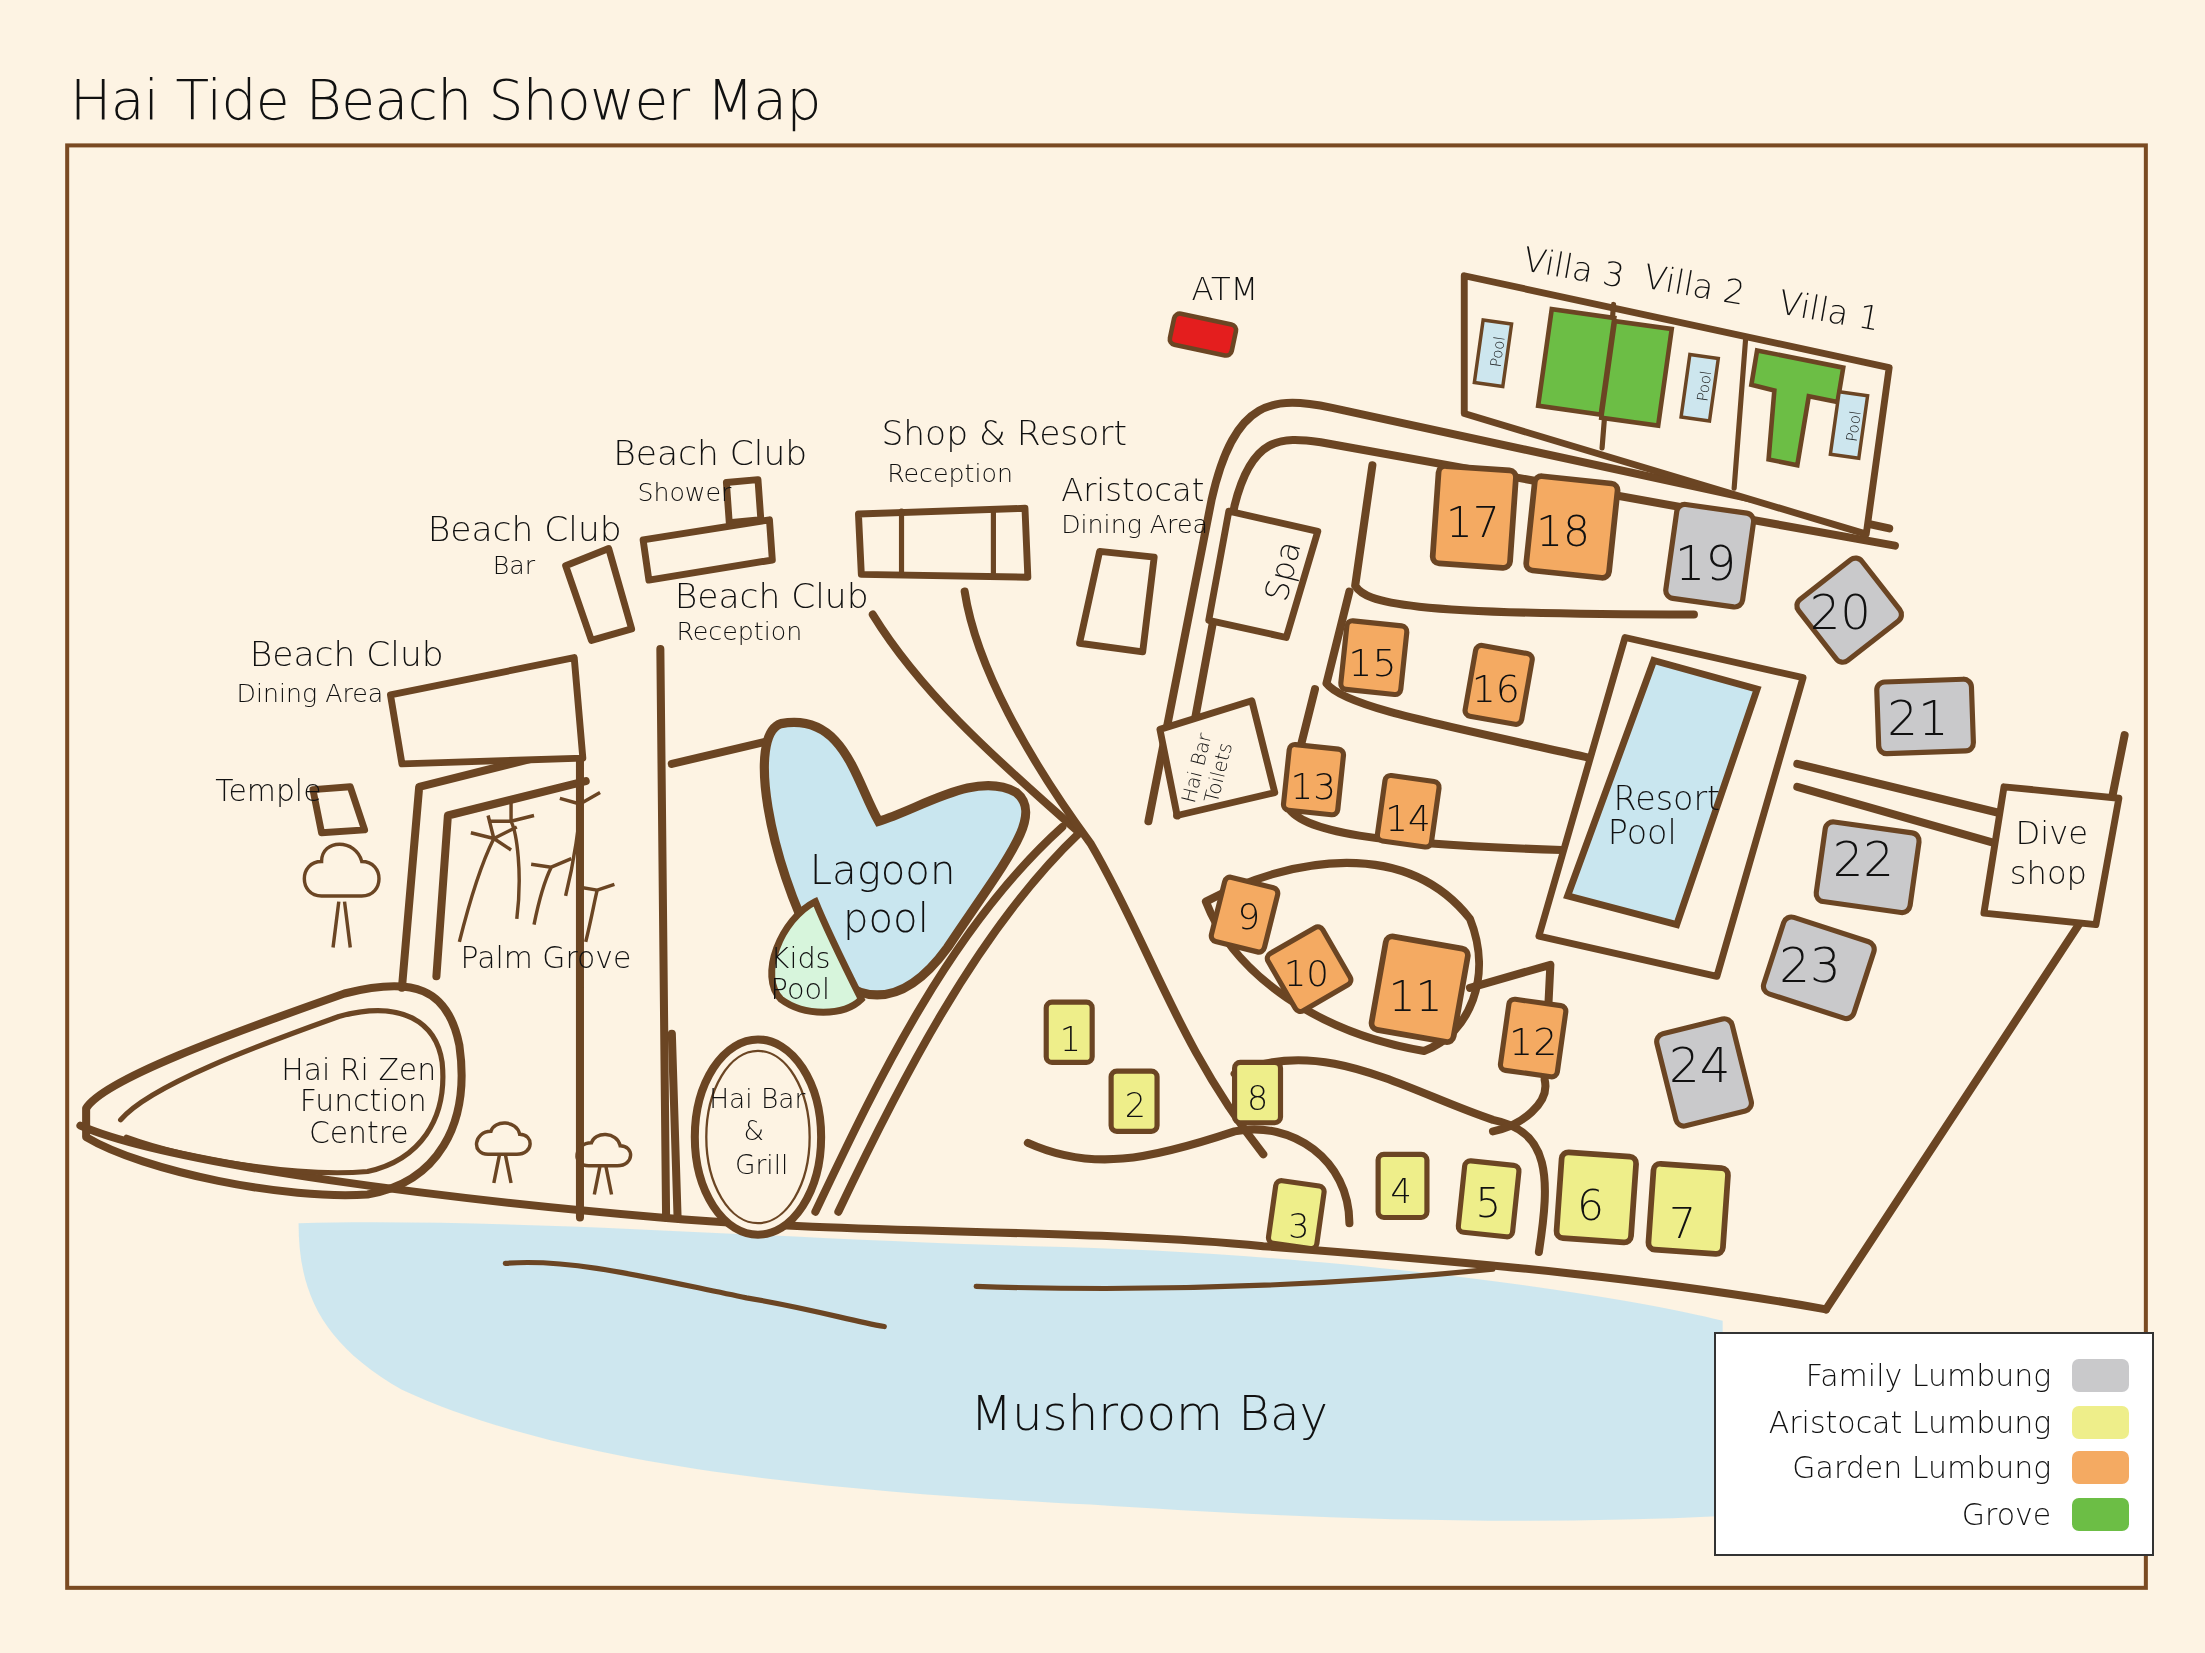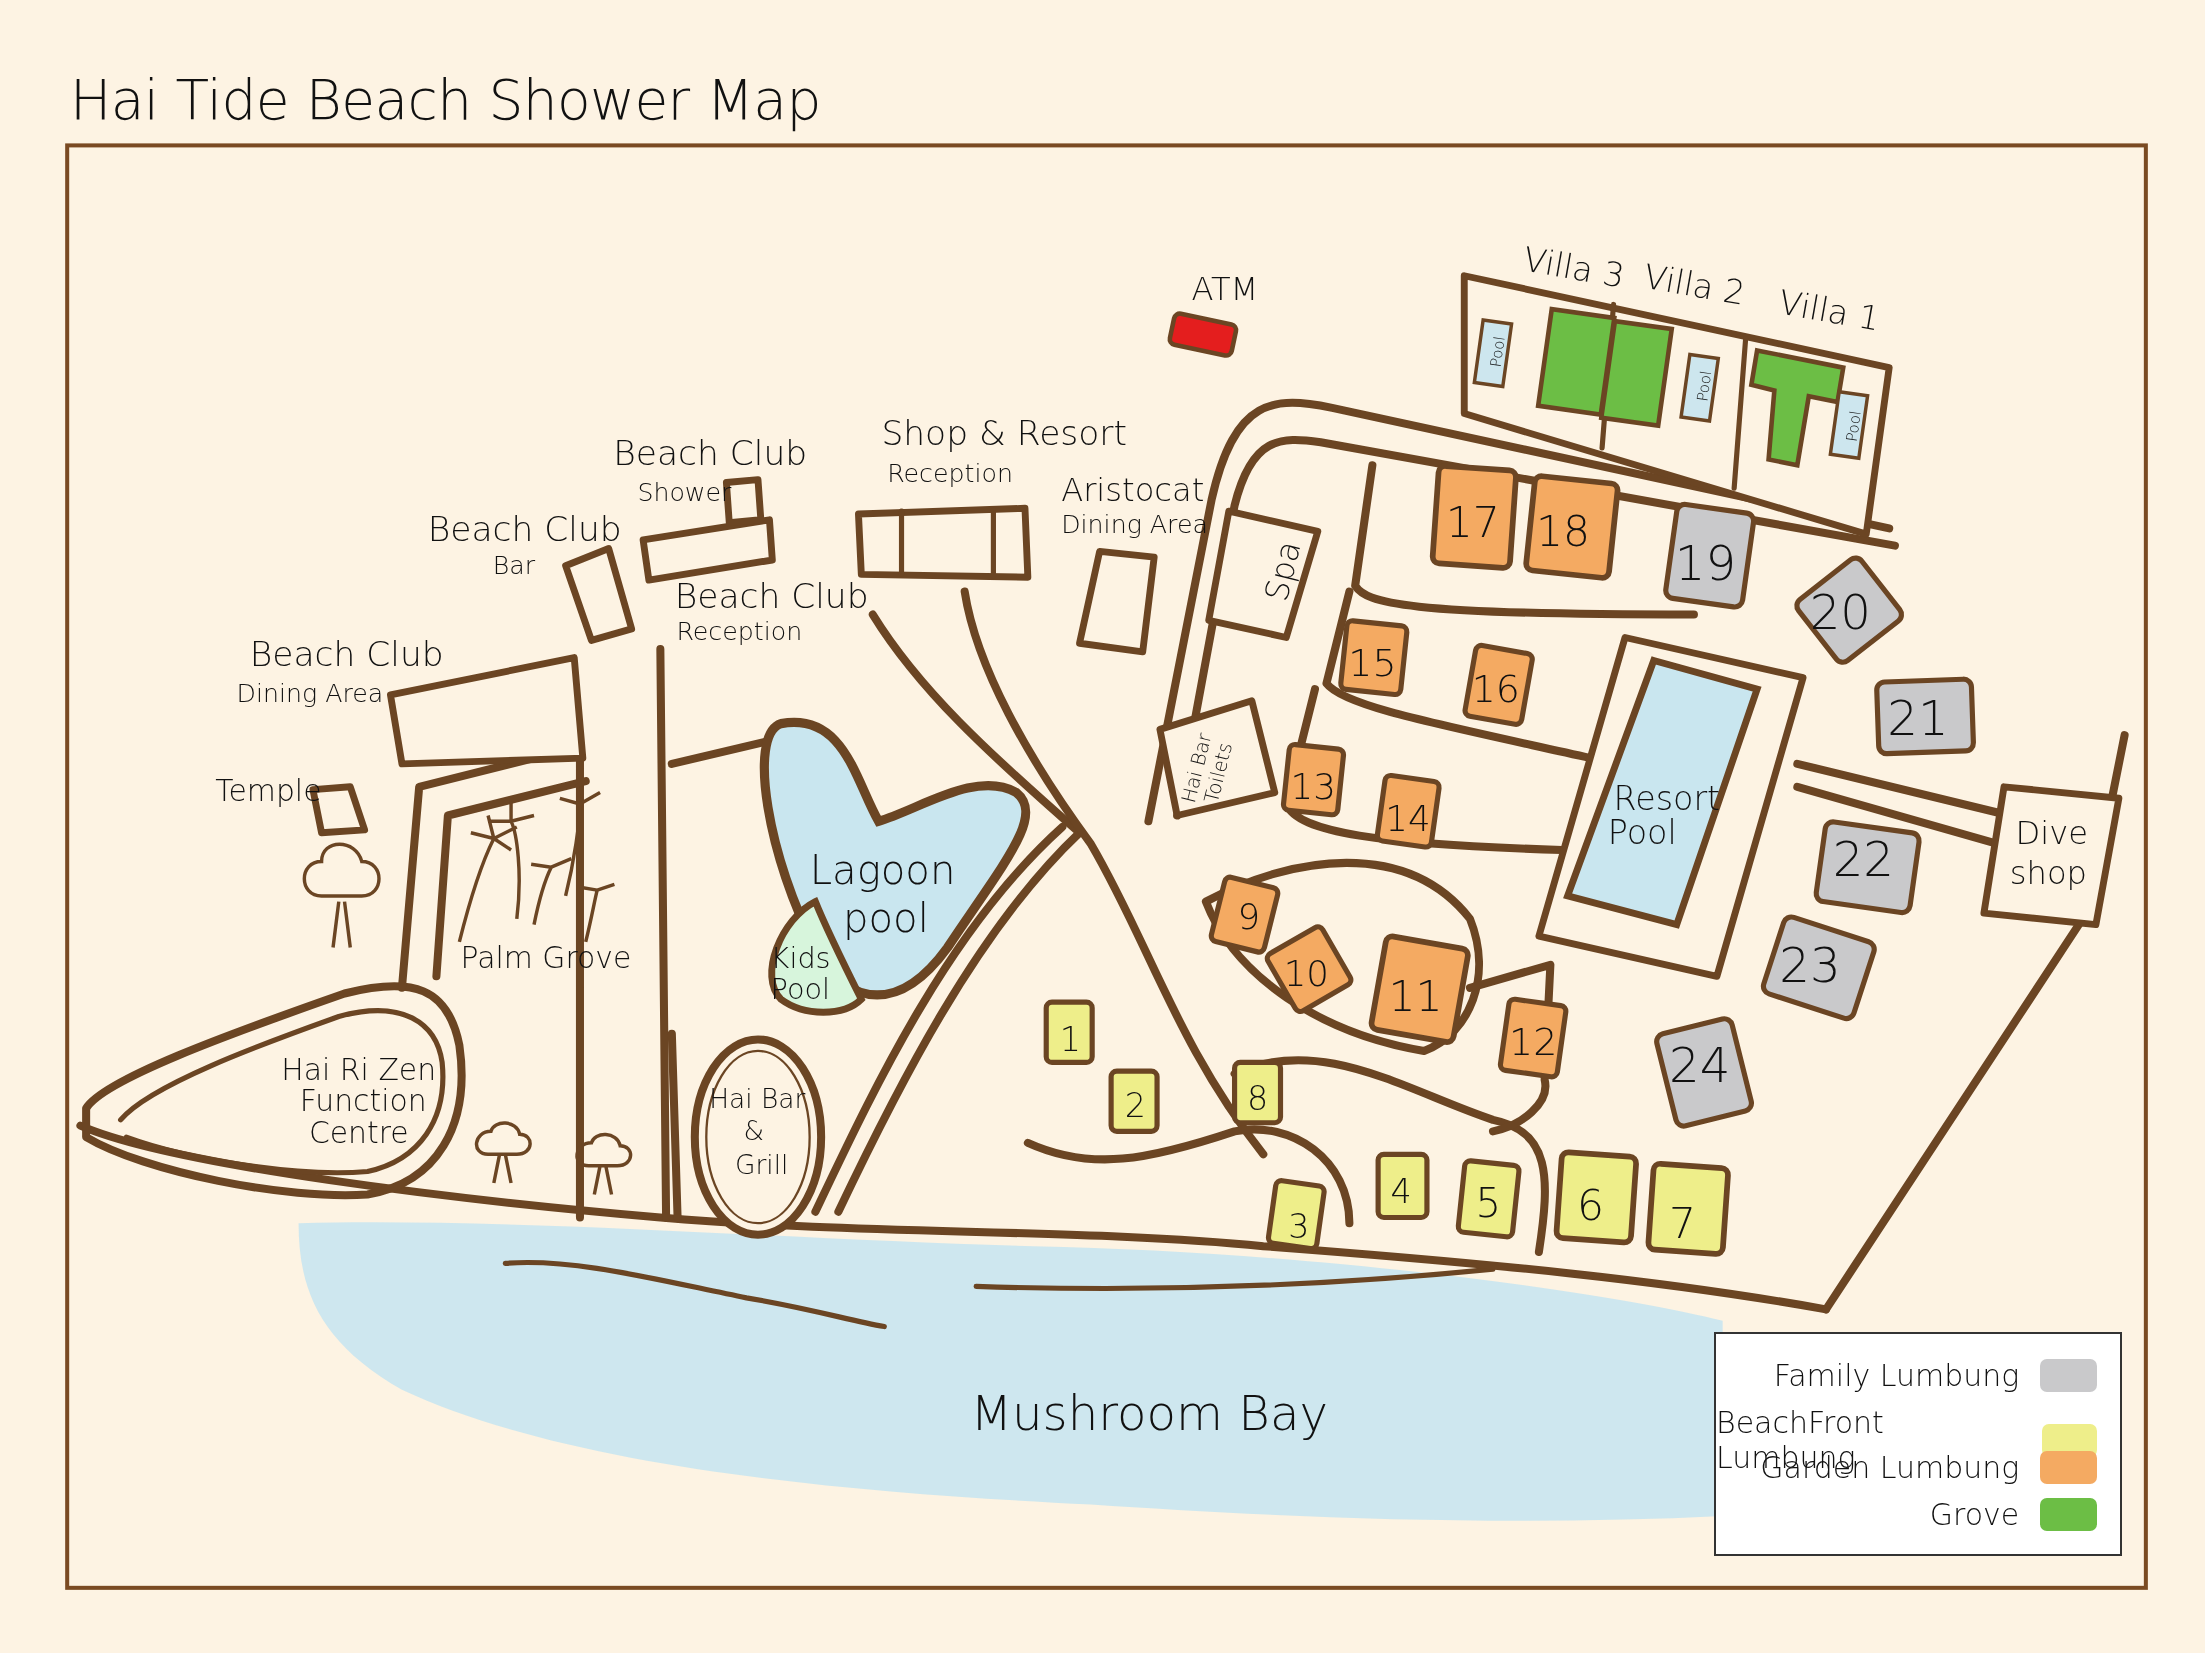--- a/index.html
+++ b/index.html
@@ -4,21 +4,21 @@
 <style>
   html,body{margin:0;padding:0;background:#fdf3e3;}
   body{width:2205px;height:1654px;position:relative;overflow:hidden;font-family:"DejaVu Sans","Liberation Sans",sans-serif;}
   #map-title{position:absolute;left:70px;top:68px;font-size:55px;font-weight:300;color:#111;letter-spacing:-0.6px;font-family:"DejaVu Sans",sans-serif;}
   svg{position:absolute;left:0;top:0;}
   .road{fill:none;stroke:#6b4523;stroke-width:14;stroke-linecap:round;stroke-linejoin:round;}
   .thin{fill:none;stroke:#6b4523;stroke-width:9;stroke-linecap:round;stroke-linejoin:round;}
   .bldg{fill:#fdf3e3;stroke:#6b4523;stroke-width:12;stroke-linejoin:round;}
   .lbl{font-family:"DejaVu Sans",sans-serif;fill:#111;font-weight:300;}
   .unit-num{font-family:"DejaVu Sans",sans-serif;fill:#111;font-weight:300;text-anchor:middle;dominant-baseline:central;}
-  #legend{position:absolute;left:1714px;top:1332px;width:408px;height:224px;background:#fff;border:2.9px solid #333;box-sizing:border-box;}
+  #legend{position:absolute;left:1714px;top:1332px;width:440px;height:224px;background:#fff;border:2.9px solid #333;box-sizing:border-box;}
   .leg-row{position:absolute;right:23px;display:flex;align-items:center;gap:20.7px;}
   .leg-label{font-size:30px;font-weight:300;color:#111;}
   .leg-swatch{width:57px;height:33px;border-radius:6.9px;}
 </style>
 </head>
 <body>
 
 <div id="map-title">Hai Tide Beach Shower Map</div>
 
 <svg width="2205" height="1654" viewBox="0 0 3840 2880">
@@ -239,21 +239,21 @@
   <text class="lbl" font-size="56" x="3500" y="1540">shop</text>
   <text class="lbl" font-size="84" x="1690" y="2490">Mushroom Bay</text>
 </svg>
 
 <div id="legend">
   <div class="leg-row" style="top:24px">
     <span class="leg-label">Family Lumbung</span>
     <span class="leg-swatch" style="background:#c9c9cb"></span>
   </div>
   <div class="leg-row" style="top:71px">
-    <span class="leg-label">BeachFront Lumbung</span>
+    <span class="leg-label">Aristocat Lumbung</span>
     <span class="leg-swatch" style="background:#eeee8a"></span>
   </div>
   <div class="leg-row" style="top:116px">
     <span class="leg-label">Garden Lumbung</span>
     <span class="leg-swatch" style="background:#f4aa62"></span>
   </div>
   <div class="leg-row" style="top:163px">
     <span class="leg-label">Grove</span>
     <span class="leg-swatch" style="background:#6cbe45"></span>
   </div>

